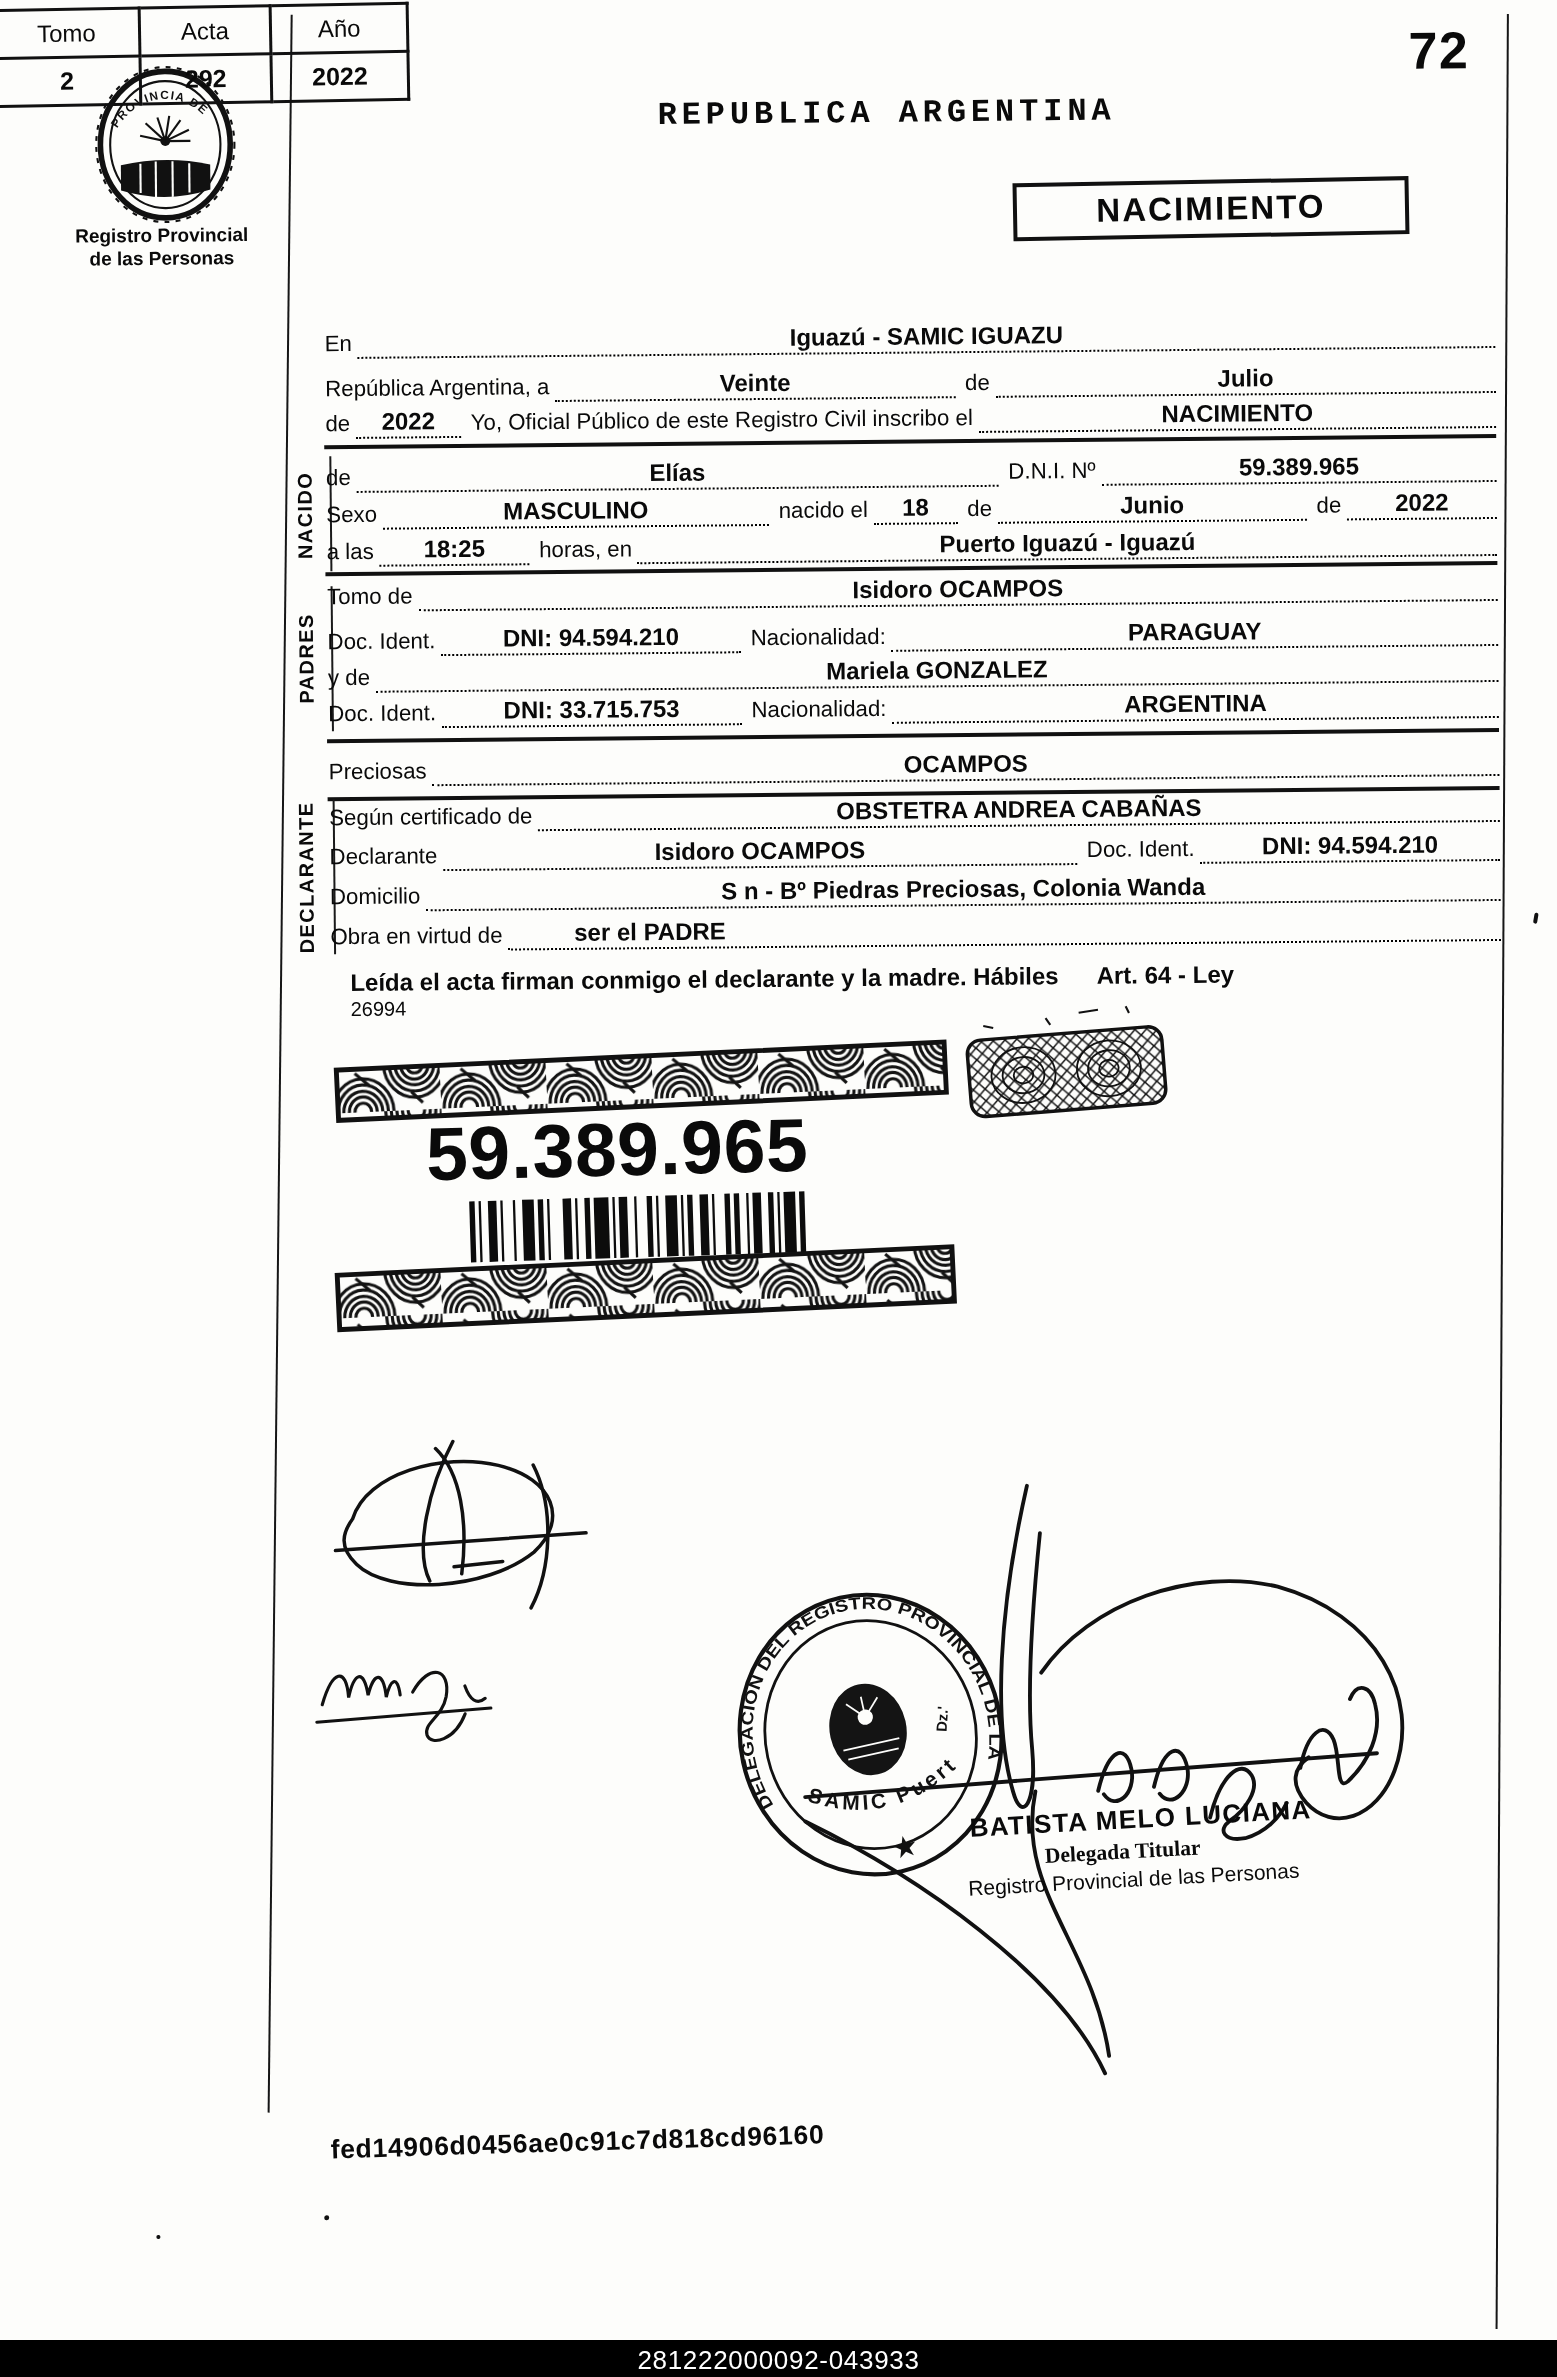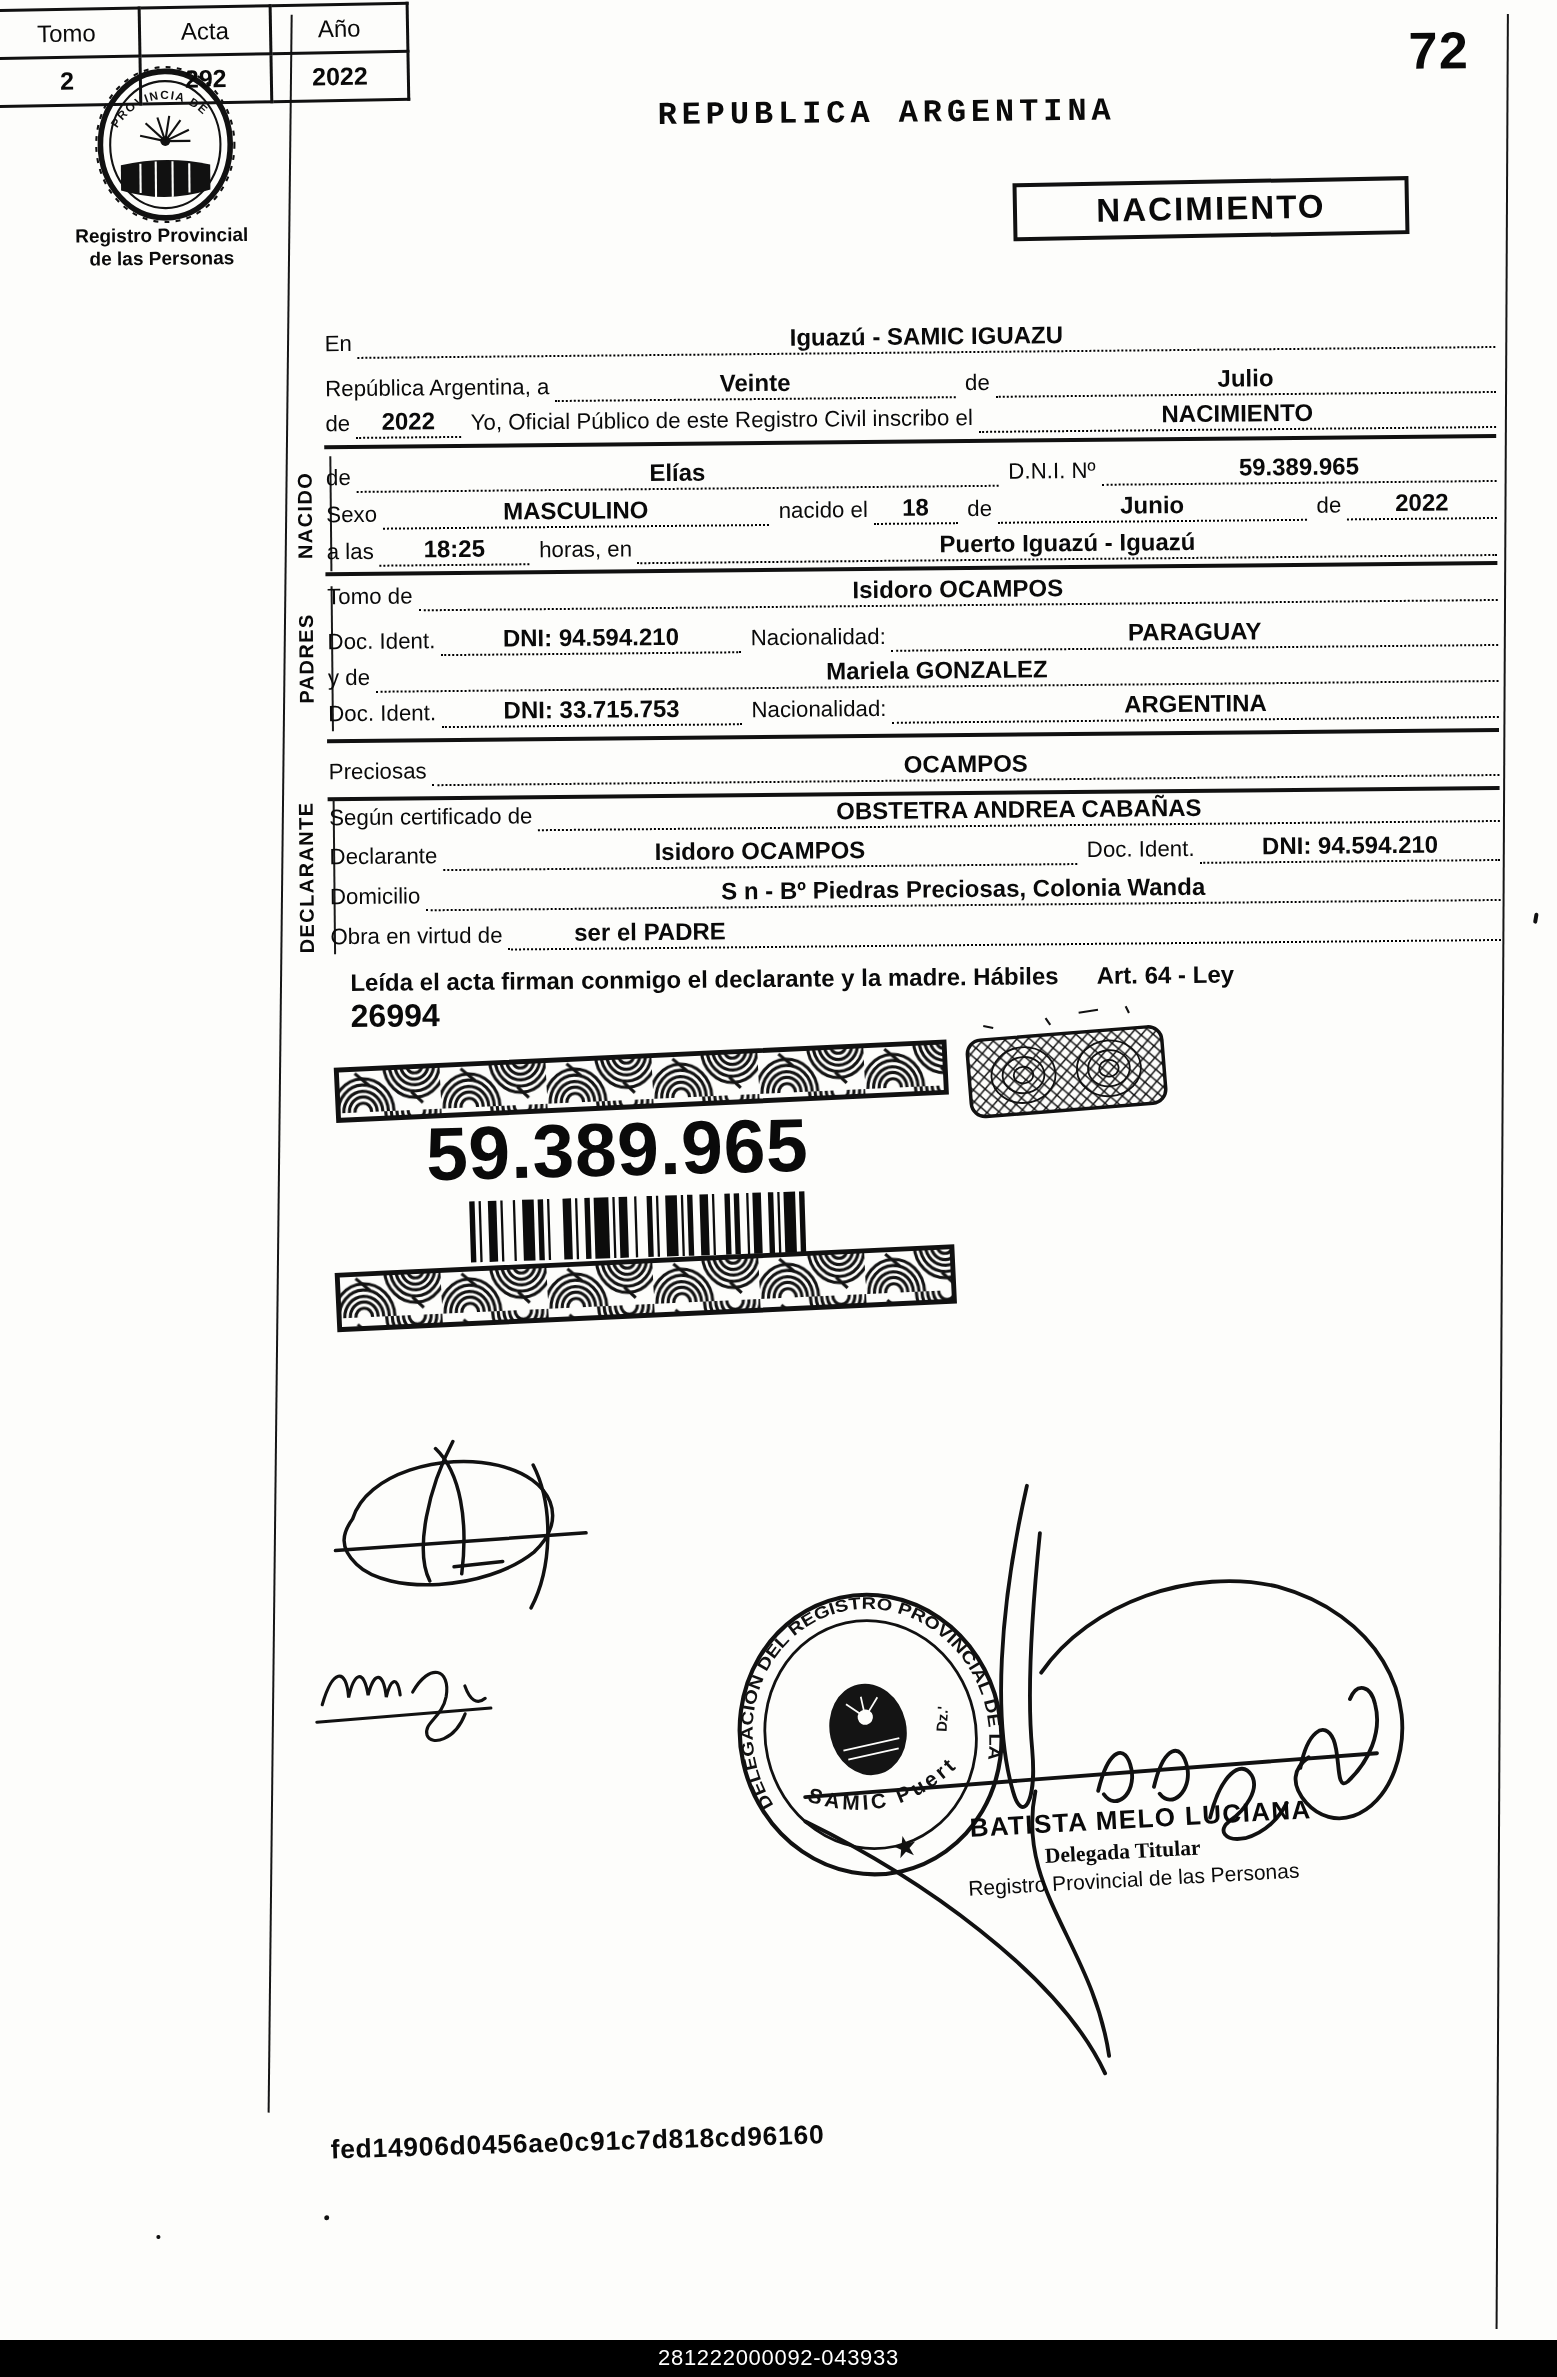--- a/index.html
+++ b/index.html
@@ -35,33 +35,33 @@
   .fill.left{text-align:left;padding-left:66px;}
   .g12{flex-grow:1.2}.g15{flex-grow:1.5}.g26{flex-grow:2.6}.g16{flex-grow:1.6}.g22{flex-grow:2.2}
   .fx120{flex:0 0 84px}.fx150{flex:0 0 105px}.fx210{flex:0 0 150px}.fx430{flex:0 0 300px}
   
   .seclbl{position:absolute;width:154px;height:24px;text-align:center;font-weight:bold;font-size:20px;
           letter-spacing:1.4px;transform:rotate(-90deg);}
   .bracket{position:absolute;width:2.1px;background:#1a1a1a;left:333px;}
   
   #note1{left:349px;top:965px;font-weight:bold;font-size:24px;display:flex;}
   #note1 .gap{width:38px;}
-  #note2{left:349px;top:994px;font-weight:bold;font-size:32px;}
+  #note2{left:349px;top:994px;font-weight:normal;font-size:20px;}
   
   #bignum{left:423px;top:1105px;font-size:75px;font-weight:bold;letter-spacing:0.7px;transform:rotate(-0.9deg);}
   
   .signer{position:absolute;transform:rotate(-2.6deg);white-space:nowrap;}
   #signer-name{left:960px;top:1807px;font-size:26px;font-weight:bold;letter-spacing:1.4px;}
   #signer-title{left:1035px;top:1843px;font-family:"Liberation Serif",serif;font-weight:bold;font-size:21.6px;}
   #signer-org{left:958px;top:1871px;font-size:21px;}
   
   #hash{left:318px;top:2125px;font-size:26.5px;font-weight:bold;letter-spacing:0.7px;transform:rotate(-1.2deg);}
   #fbar{position:absolute;left:0;top:2340px;width:1557px;height:37px;background:#000;}
   #fcode{position:absolute;left:0;top:2345px;width:1557px;text-align:center;color:#fff;
-         font-size:22px;letter-spacing:0.7px;}
+         font-size:26px;letter-spacing:0.7px;}
   .speck{position:absolute;background:#111;border-radius:50%;}
   svg{position:absolute;overflow:visible;}
 </style>
 </head>
 <body>
 
 <div id="page">
 <div id="doc">
 
   <div class="vline" style="left:277px;top:9.8px;width:2.4px;height:2098px;transform:rotate(1.18deg);"></div>

